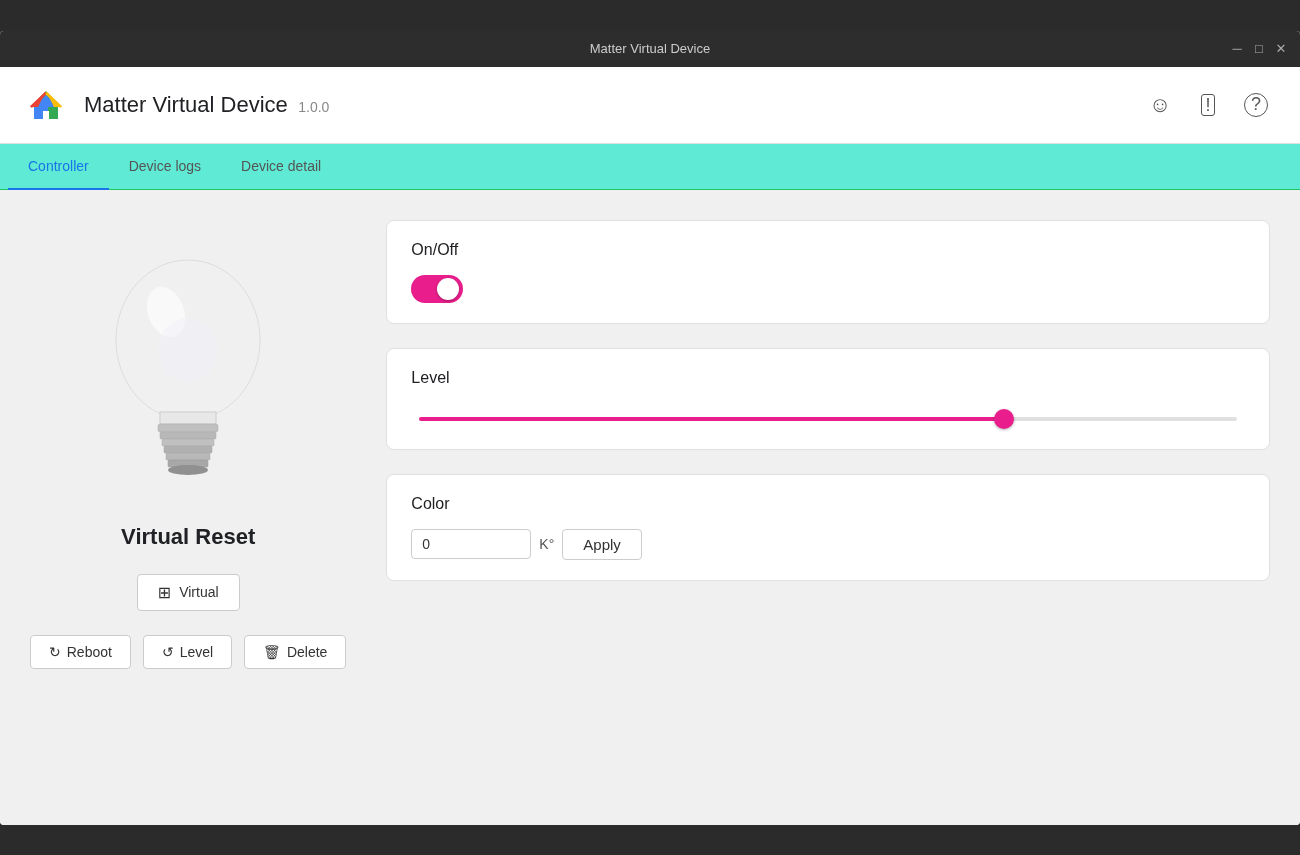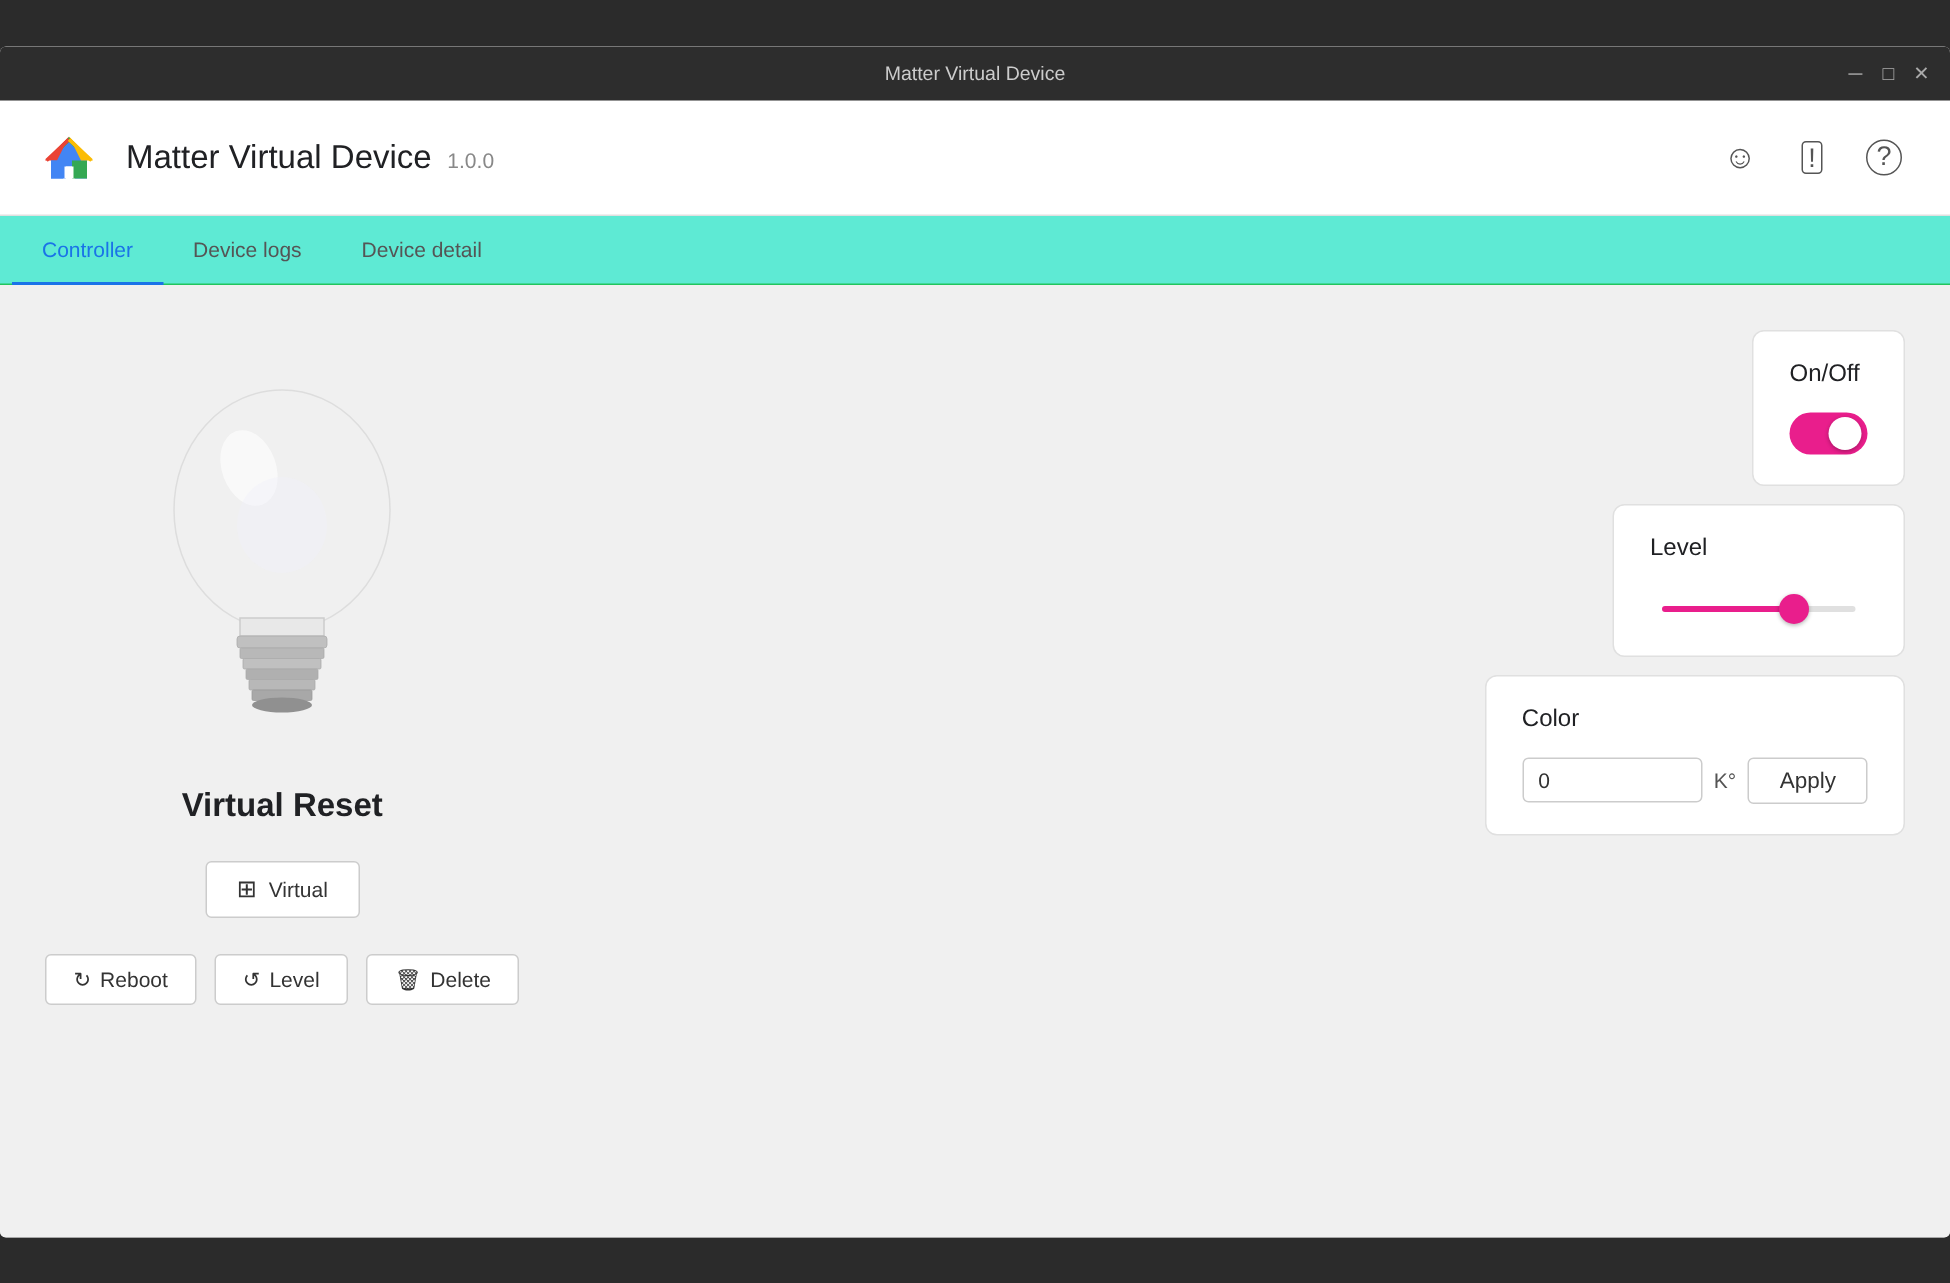--- a/index.html
+++ b/index.html
@@ -196,22 +196,21 @@
       cursor: pointer;
       font-size: 14px;
       color: #333;
     }
 
     
     .right-panel {
       flex: 1;
       display: flex;
       flex-direction: column;
-      gap: 12px;
-      align-items: flex-end;
+      gap: 24px;
     }
 
     .card {
       background: #fff;
       border-radius: 8px;
       border: 1px solid #e0e0e0;
       padding: 20px 24px;
     }
 
     .card-title {

